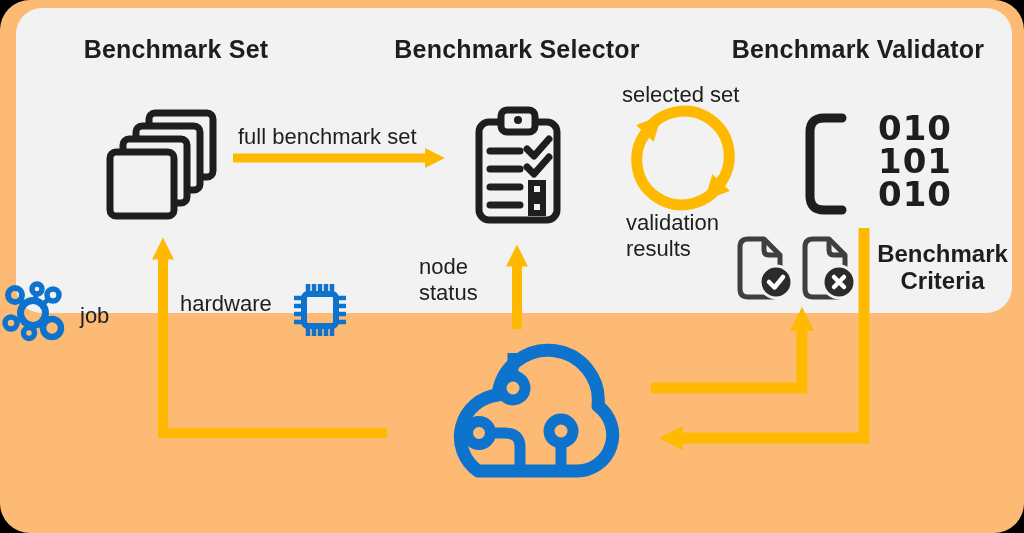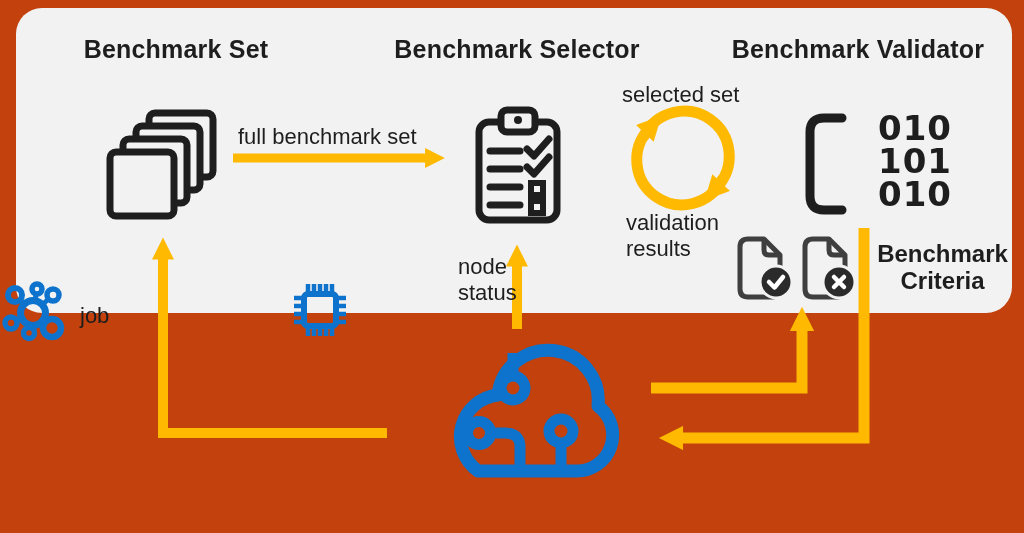--- a/index.html
+++ b/index.html
@@ -1,17 +1,17 @@
 <!DOCTYPE html>
 <html><head>
 <meta charset="utf-8">
 <style>
   html,body{margin:0;padding:0;background:#000;}
-  .stage{position:relative;width:1024px;height:533px;background:#c2410c;overflow:hidden;
-         font-family:"Liberation Sans",sans-serif;color:#1e1e1e;}
+  .stage{position:relative;width:1024px;height:533px;background:#fdba74;overflow:hidden;
+         font-family:"Liberation Sans",sans-serif;color:#1e1e1e;border-radius:30px;}
   .card{position:absolute;left:16px;top:8px;width:996px;height:305px;background:#F2F2F2;border-radius:26px;}
   .abs{position:absolute;}
   .title{font-size:25px;font-weight:700;text-align:center;letter-spacing:.2px;}
   .flabel{font-size:22px;font-weight:400;text-align:left;line-height:1.18;}
   .criteria{font-size:24px;font-weight:700;text-align:center;line-height:1.12;}
   .digits{font-size:34px;font-weight:700;line-height:33px;letter-spacing:1px;text-align:left;
           font-family:"DejaVu Sans","Liberation Sans",sans-serif;color:#1e1e1e;margin-left:34px;}
   svg{display:block;overflow:visible;}
   .z1{z-index:1}.z2{z-index:2}.z3{z-index:3}
 </style>
@@ -37,25 +37,26 @@
       <path d="M 644 136 A 45 45 0 1 1 717 187" stroke-width="11" stroke-linecap="round" marker-end="url(#ah)"></path>
       <path d="M 722 180 A 45 45 0 1 1 649 129" stroke-width="11" stroke-linecap="round" marker-end="url(#ah)"></path>
     </g>
   </svg>
 
   <div class="abs z3 title" style="left:76px;top:35px;width:200px">Benchmark Set</div>
   <div class="abs z3 title" style="left:392px;top:35px;width:250px">Benchmark Selector</div>
   <div class="abs z3 title" style="left:728px;top:35px;width:260px">Benchmark Validator</div>
 
   <div class="abs z3 flabel" style="left:238px;top:124px;width:200px">full benchmark set</div>
-  <div class="abs z3 flabel" style="left:458px;top:254px;width:80px">node status</div>
+  <div class="abs z3 flabel" style="left:419px;top:254px;width:80px">node status</div>
   <div class="abs z3 flabel" style="left:622px;top:82px;width:125px">selected set</div>
   <div class="abs z3 flabel" style="left:626px;top:210px;width:115px">validation results</div>
   <div class="abs z3 criteria" style="left:875px;top:241px;width:135px">Benchmark Criteria</div>
   <div class="abs z3 flabel" style="left:80px;top:303px;width:60px">job</div>
+  <div class="abs z3 flabel" style="left:180px;top:291px;width:105px">hardware</div>
 
   <svg class="abs z3" style="left:103px;top:110px" width="115" height="110" viewBox="0 0 115 110">
     <g stroke="#1e1e1e" stroke-width="7" fill="#F2F2F2">
       <rect x="46" y="3" width="64" height="64" rx="6"></rect>
       <rect x="33" y="16" width="64" height="64" rx="6"></rect>
       <rect x="20" y="29" width="64" height="64" rx="6"></rect>
       <rect x="7" y="42" width="64" height="64" rx="6"></rect>
     </g>
   </svg>
 

